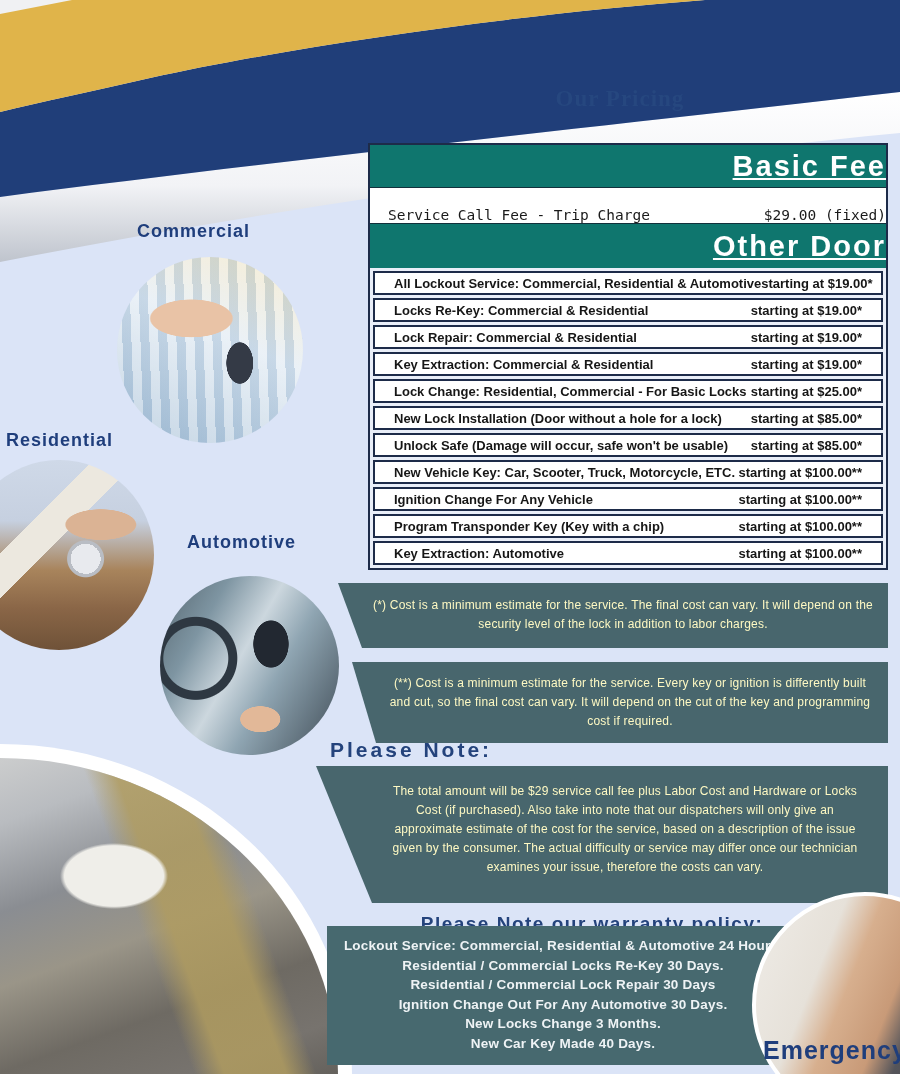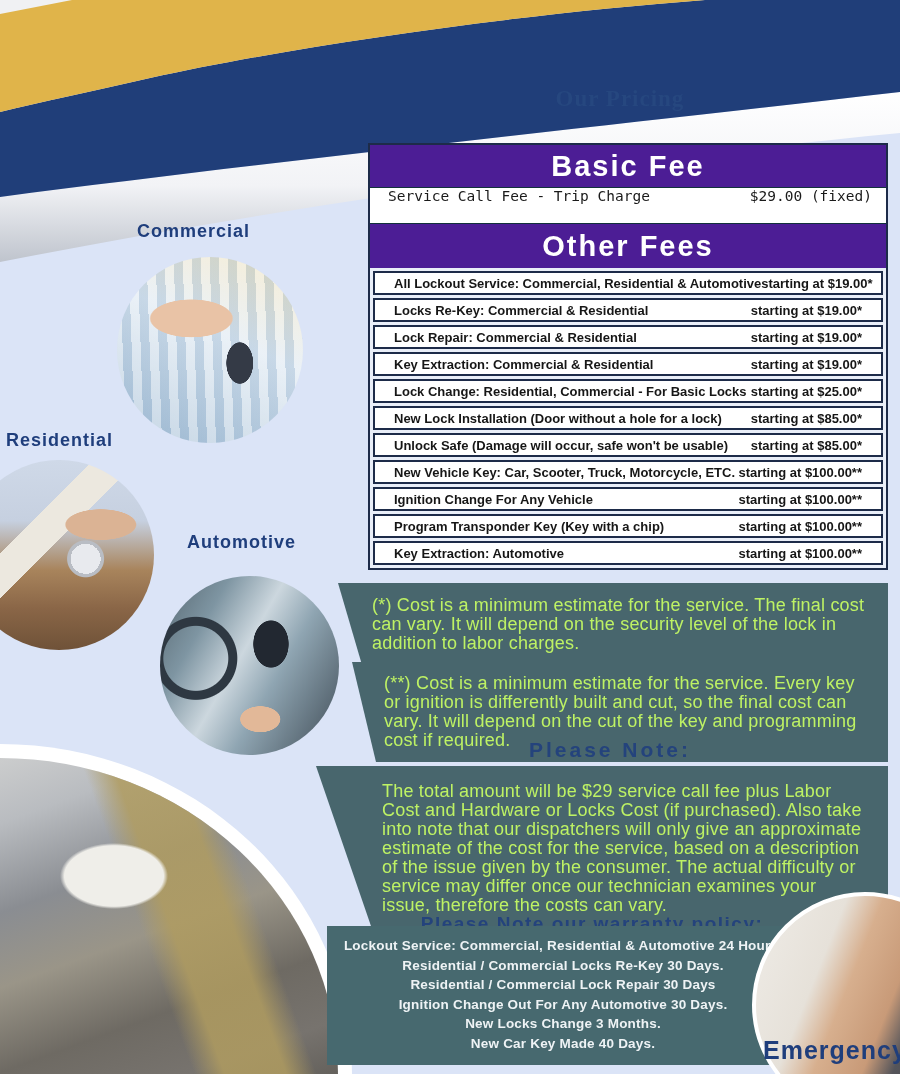--- a/index.html
+++ b/index.html
@@ -68,51 +68,51 @@
     position:absolute;left:352px;top:86px;width:536px;z-index:3;
     text-align:center;font-size:23px;font-weight:600;color:#26477f;letter-spacing:1px;font-family:Liberation Serif, serif;
   }
 
   
   .pricing-table{
     position:absolute;left:368px;top:143px;width:520px;z-index:3;
     border:2px solid #1d2b49;background:#e9eef8;box-sizing:border-box;
   }
   .fee-header{
-    background:#4c1d95;color:#ffffff;text-align:center;font-weight:bold;
-    font-size:29px;letter-spacing:2px;
+    background:#0f766e;color:#ffffff;text-align:right;font-weight:bold;
+    font-size:29px;letter-spacing:2px;text-decoration:underline;
   }
   .fee-header.basic{height:42px;line-height:42px;}
   .fee-header.other{height:44px;line-height:44px;}
   .basic-row{
-    height:35px;background:#ffffff;display:flex;align-items:flex-start;
-    justify-content:space-between;padding:0 14px 0 18px;
+    height:35px;background:#ffffff;display:flex;align-items:flex-end;
+    justify-content:space-between;padding:0 0 0 18px;
     font-family:"DejaVu Sans Mono",monospace;font-size:14.5px;color:#1a1a1a;
     border-top:1px solid #12313c;border-bottom:1px solid #12313c;
   }
   .fee-rows{padding:3px;display:flex;flex-direction:column;gap:3px;}
   .fee-row{
     border:2px solid #1d2b49;background:#ffffff;height:20px;
     display:flex;align-items:center;justify-content:space-between;
     padding:0 19px;font-size:13px;font-weight:bold;color:#161616;white-space:nowrap;
   }
   .fee-price{font-weight:bold;}
 
   
   .note-box{
-    position:absolute;z-index:3;background:#48666d;color:#bef264;
-    font-size:18px;line-height:19px;letter-spacing:.2px;text-align:left;
+    position:absolute;z-index:3;background:#48666d;color:#fef9c3;
+    font-size:12px;line-height:19px;letter-spacing:.2px;text-align:center;
     box-sizing:border-box;
   }
   .note-1{left:338px;top:583px;width:550px;min-height:65px;padding:13px 14px 12px 34px;
           clip-path:polygon(0 0,100% 0,100% 100%,24px 100%);}
   .note-2{left:352px;top:662px;width:536px;min-height:69px;padding:12px 12px 12px 32px;
           clip-path:polygon(0 0,100% 0,100% 100%,24px 100%);}
   .please-note-heading{
-    position:absolute;left:330px;top:738px;width:560px;z-index:3;text-align:center;
+    position:absolute;left:330px;top:738px;width:560px;z-index:3;
     font-size:21px;font-weight:bold;color:#24437c;letter-spacing:3px;
   }
   .please-note-box{
     left:316px;top:766px;width:572px;min-height:137px;padding:16px 20px 14px 66px;
     clip-path:polygon(0 0,100% 0,100% 100%,56px 100%);
   }
   .warranty-heading{
     position:absolute;left:327px;top:903px;width:530px;z-index:3;text-align:center;
     font-size:19px;font-weight:bold;color:#24437c;letter-spacing:1.5px;margin-top:10px;
   }
@@ -155,21 +155,21 @@
   <div class="cat-label lbl-emergency">Emergency</div>
 
   <div class="page-title">Our Pricing</div>
 
   <div class="pricing-table">
     <div class="fee-header basic">Basic Fee</div>
     <div class="basic-row">
       <span>Service Call Fee - Trip Charge</span>
       <span>$29.00 (fixed)</span>
     </div>
-    <div class="fee-header other">Other Fees</div>
+    <div class="fee-header other">Other Door</div>
     <div class="fee-rows">
 
         <div class="fee-row">
           <span class="fee-label">All Lockout Service: Commercial, Residential &amp; Automotive</span>
           <span class="fee-price">starting at $19.00*</span>
         </div>
 
         <div class="fee-row">
           <span class="fee-label">Locks Re-Key: Commercial &amp; Residential</span>
           <span class="fee-price">starting at $19.00*</span>

